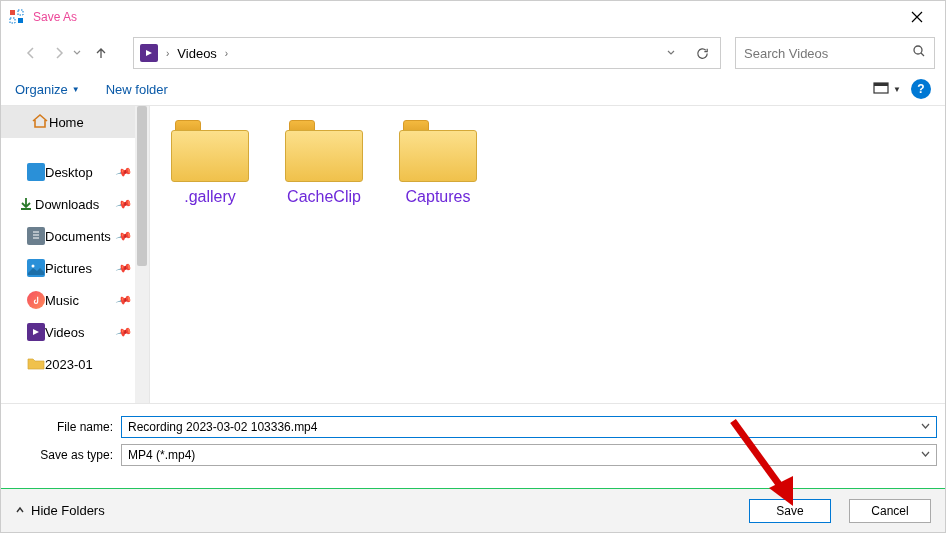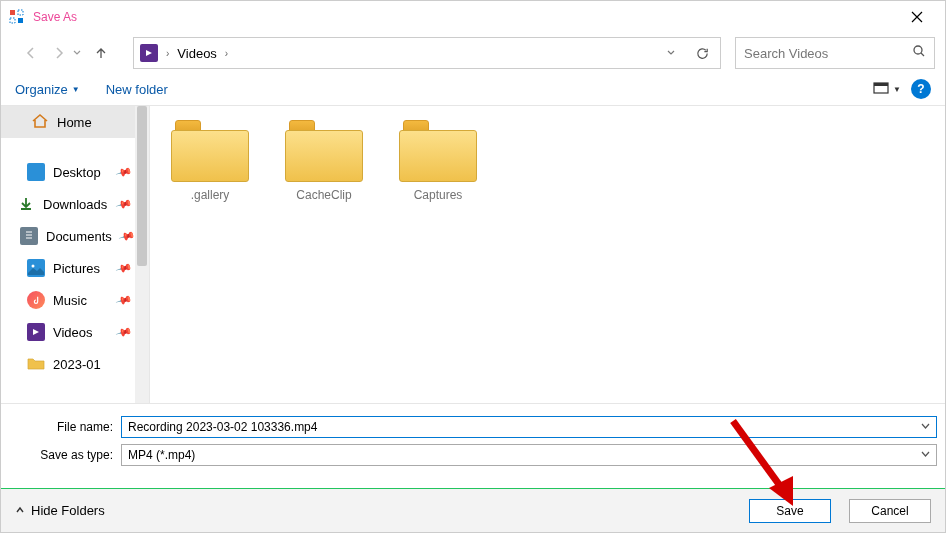--- a/index.html
+++ b/index.html
@@ -34,40 +34,40 @@
 .tb-new { margin-left: 26px; }
 .tb-right { margin-left:auto; display:flex; align-items:center; gap:10px; }
 .view-btn { display:flex; align-items:center; gap:2px; cursor:pointer; }
 .help-btn { width:20px; height:20px; border-radius:50%; background:#0078d4; color:#fff; font-size:12px; font-weight:bold; display:flex; align-items:center; justify-content:center; cursor:pointer; }
 
 
 .mainarea { display:flex; height: 298px; border-top:1px solid #e6e6e6; }
 .sidebar { width: 148px; background:#fff; position:relative; }
 .sidebar-scroll { position:absolute; right:0; top:0; width:14px; height:100%; background:#f0f0f0; }
 .sidebar-thumb { position:absolute; top:0; left:2px; width:10px; height:160px; background:#c8c8c8; border-radius:2px; }
-.sb-item { height:32px; display:flex; align-items:center; padding-left:10px; gap:8px; font-size:13px; color:#000; cursor:pointer; }
+.sb-item { height:32px; display:flex; align-items:center; padding-left:10px; gap:0; font-size:13px; color:#000; cursor:pointer; }
 .sb-item.home { background:#e8e8e8; padding-left:30px; }
 .sb-item.home .home-icon { color:#d47b1d; }
 .sb-spacer { height:18px; }
 .sb-item .pin { margin-left:auto; margin-right:18px; color:#aaa; font-size:11px; transform:rotate(30deg); }
 .sb-icon { width:18px; height:18px; display:flex; align-items:center; justify-content:center; border-radius:2px; flex-shrink:0; }
 .sb-icon.desktop { background:#2a90d8; }
 .sb-icon.download { color:#2a7a2a; font-weight:bold; }
 .sb-icon.document { background:#6b7f8e; }
 .sb-icon.pictures { background:#2a90d8; }
 .sb-icon.music { background:linear-gradient(135deg,#f5515f,#ff8a5b); border-radius:50%; }
 .sb-icon.videos { background:#5b2d8e; }
 .sb-icon.folder { }
 
 .filegrid { flex:1; padding: 14px 16px; display:flex; gap:26px; align-items:flex-start; border-left:1px solid #e6e6e6; }
 .folder-item { width:88px; display:flex; flex-direction:column; align-items:center; gap:6px; cursor:pointer; }
 .folder-vis { width:78px; height:62px; position:relative; }
 .folder-tab { position:absolute; top:0; left:4px; width:26px; height:12px; background:linear-gradient(#f4b93f,#e5a82f); border-radius:3px 3px 0 0; border:1px solid #d89b28; }
 .folder-body { position:absolute; top:10px; left:0; right:0; bottom:0; background:linear-gradient(#fce08b,#f0c14b); border-radius:3px; border:1px solid #d4a838; }
-.folder-label { font-size:12px; color:#737373; text-align:center; }
+.folder-label { font-size:16px; color:#6d28d9; text-align:center; }
 
 
 .bottomform { padding: 10px 8px 0 0; border-top: 1px solid #e6e6e6; }
 .form-row { display:flex; align-items:center; height:26px; margin-bottom:2px; }
 .form-label { width:120px; text-align:right; font-size:12px; color:#000; padding-right:8px; }
 .form-field { flex:1; height:22px; border:1px solid #aaa; font-size:12px; display:flex; align-items:center; padding:0 6px; position:relative; }
 .form-field.filename { border-color:#0078d4;gap:48px; }
 .form-field.filename input { border:none; outline:none; width:100%; font-size:12px; font-family:inherit; }
 .form-field .drop-tri { margin-left:auto; font-size:9px; color:#555; }
 .form-field.filetype { border-color:#aaa; }
@@ -195,21 +195,21 @@
     </div>
     <div class="sb-item" style="padding-left:16px">
       <div class="sb-icon download">
         <svg width="16" height="16" viewBox="0 0 16 16">
             <path d="M8 2 L8 10 M4 7 L8 11 L12 7 M3 13 L13 13" stroke="#2a7a2a" stroke-width="1.8" fill="none"></path>
           </svg>
       </div>
       <span>Downloads</span>
       <span class="pin">📌</span>
     </div>
-    <div class="sb-item" style="padding-left:19px">
+    <div class="sb-item" style="padding-left:26px">
       <div class="sb-icon document">
         <svg width="14" height="16" viewBox="0 0 14 16">
             <rect x="2" y="1" width="10" height="14" fill="#6b7f8e"></rect>
             <path d="M4 4 L10 4 M4 7 L10 7 M4 10 L10 10" stroke="#fff" stroke-width="1"></path>
           </svg>
       </div>
       <span>Documents</span>
       <span class="pin">📌</span>
     </div>
     <div class="sb-item" style="padding-left:26px">

